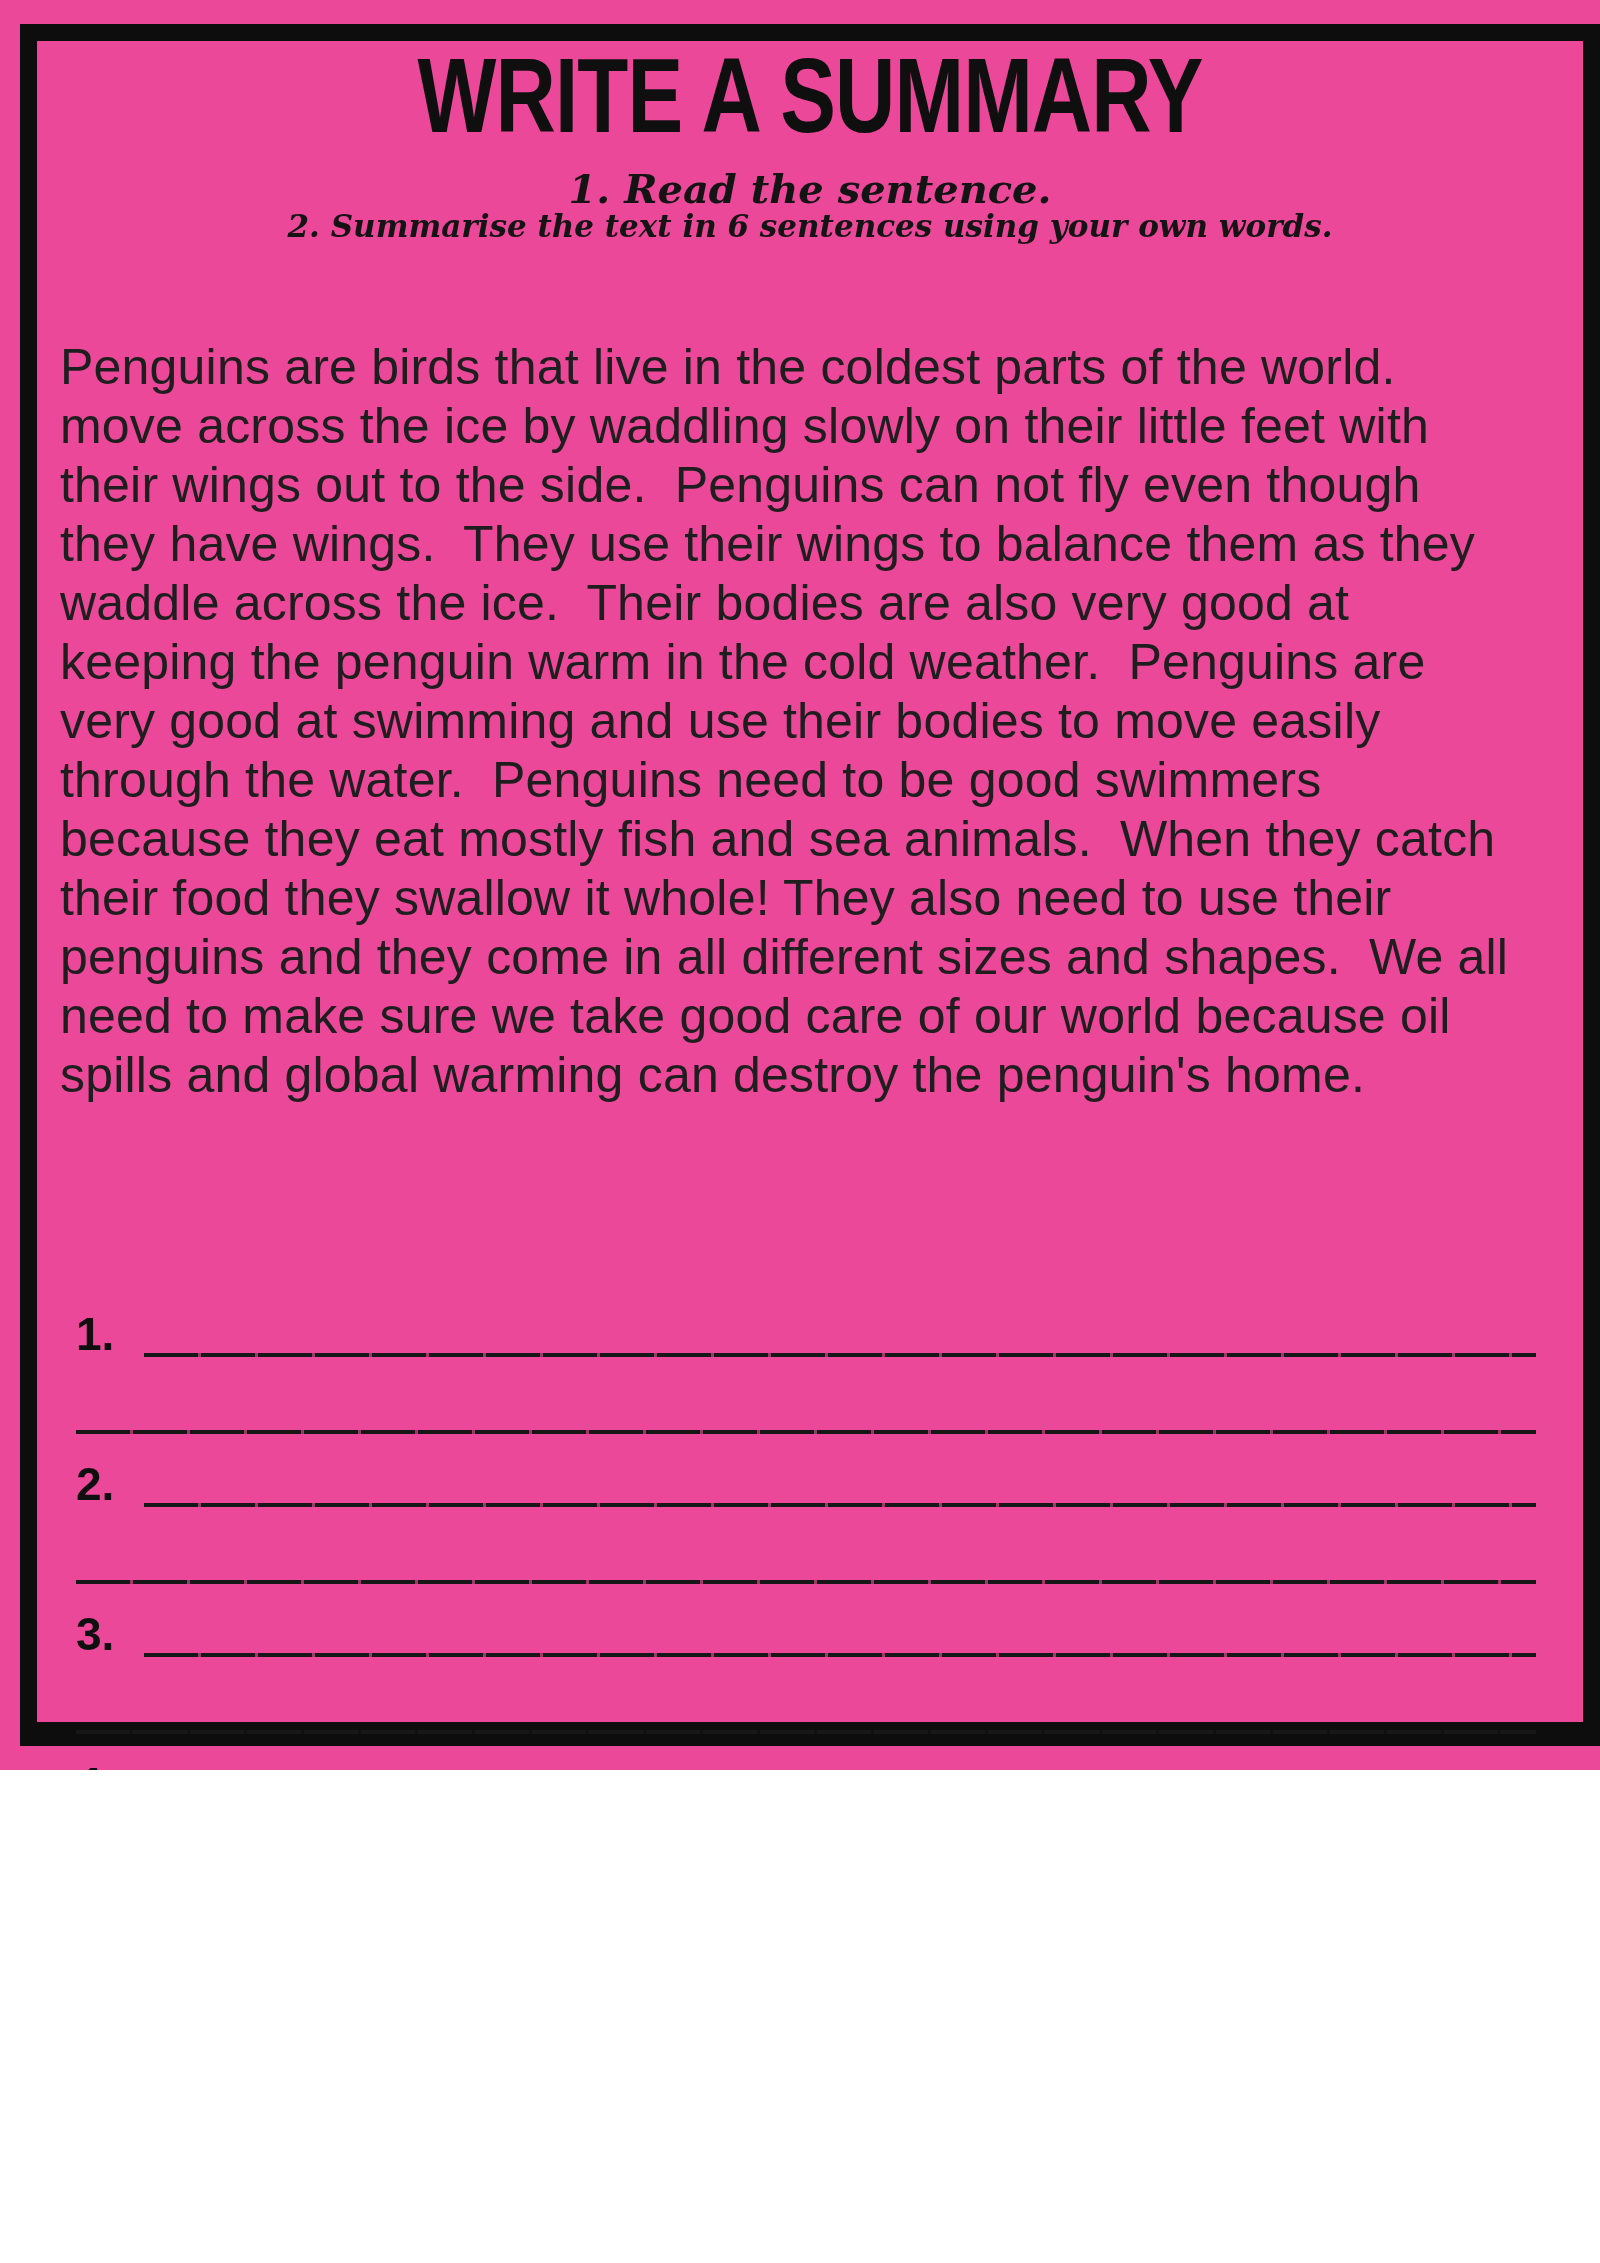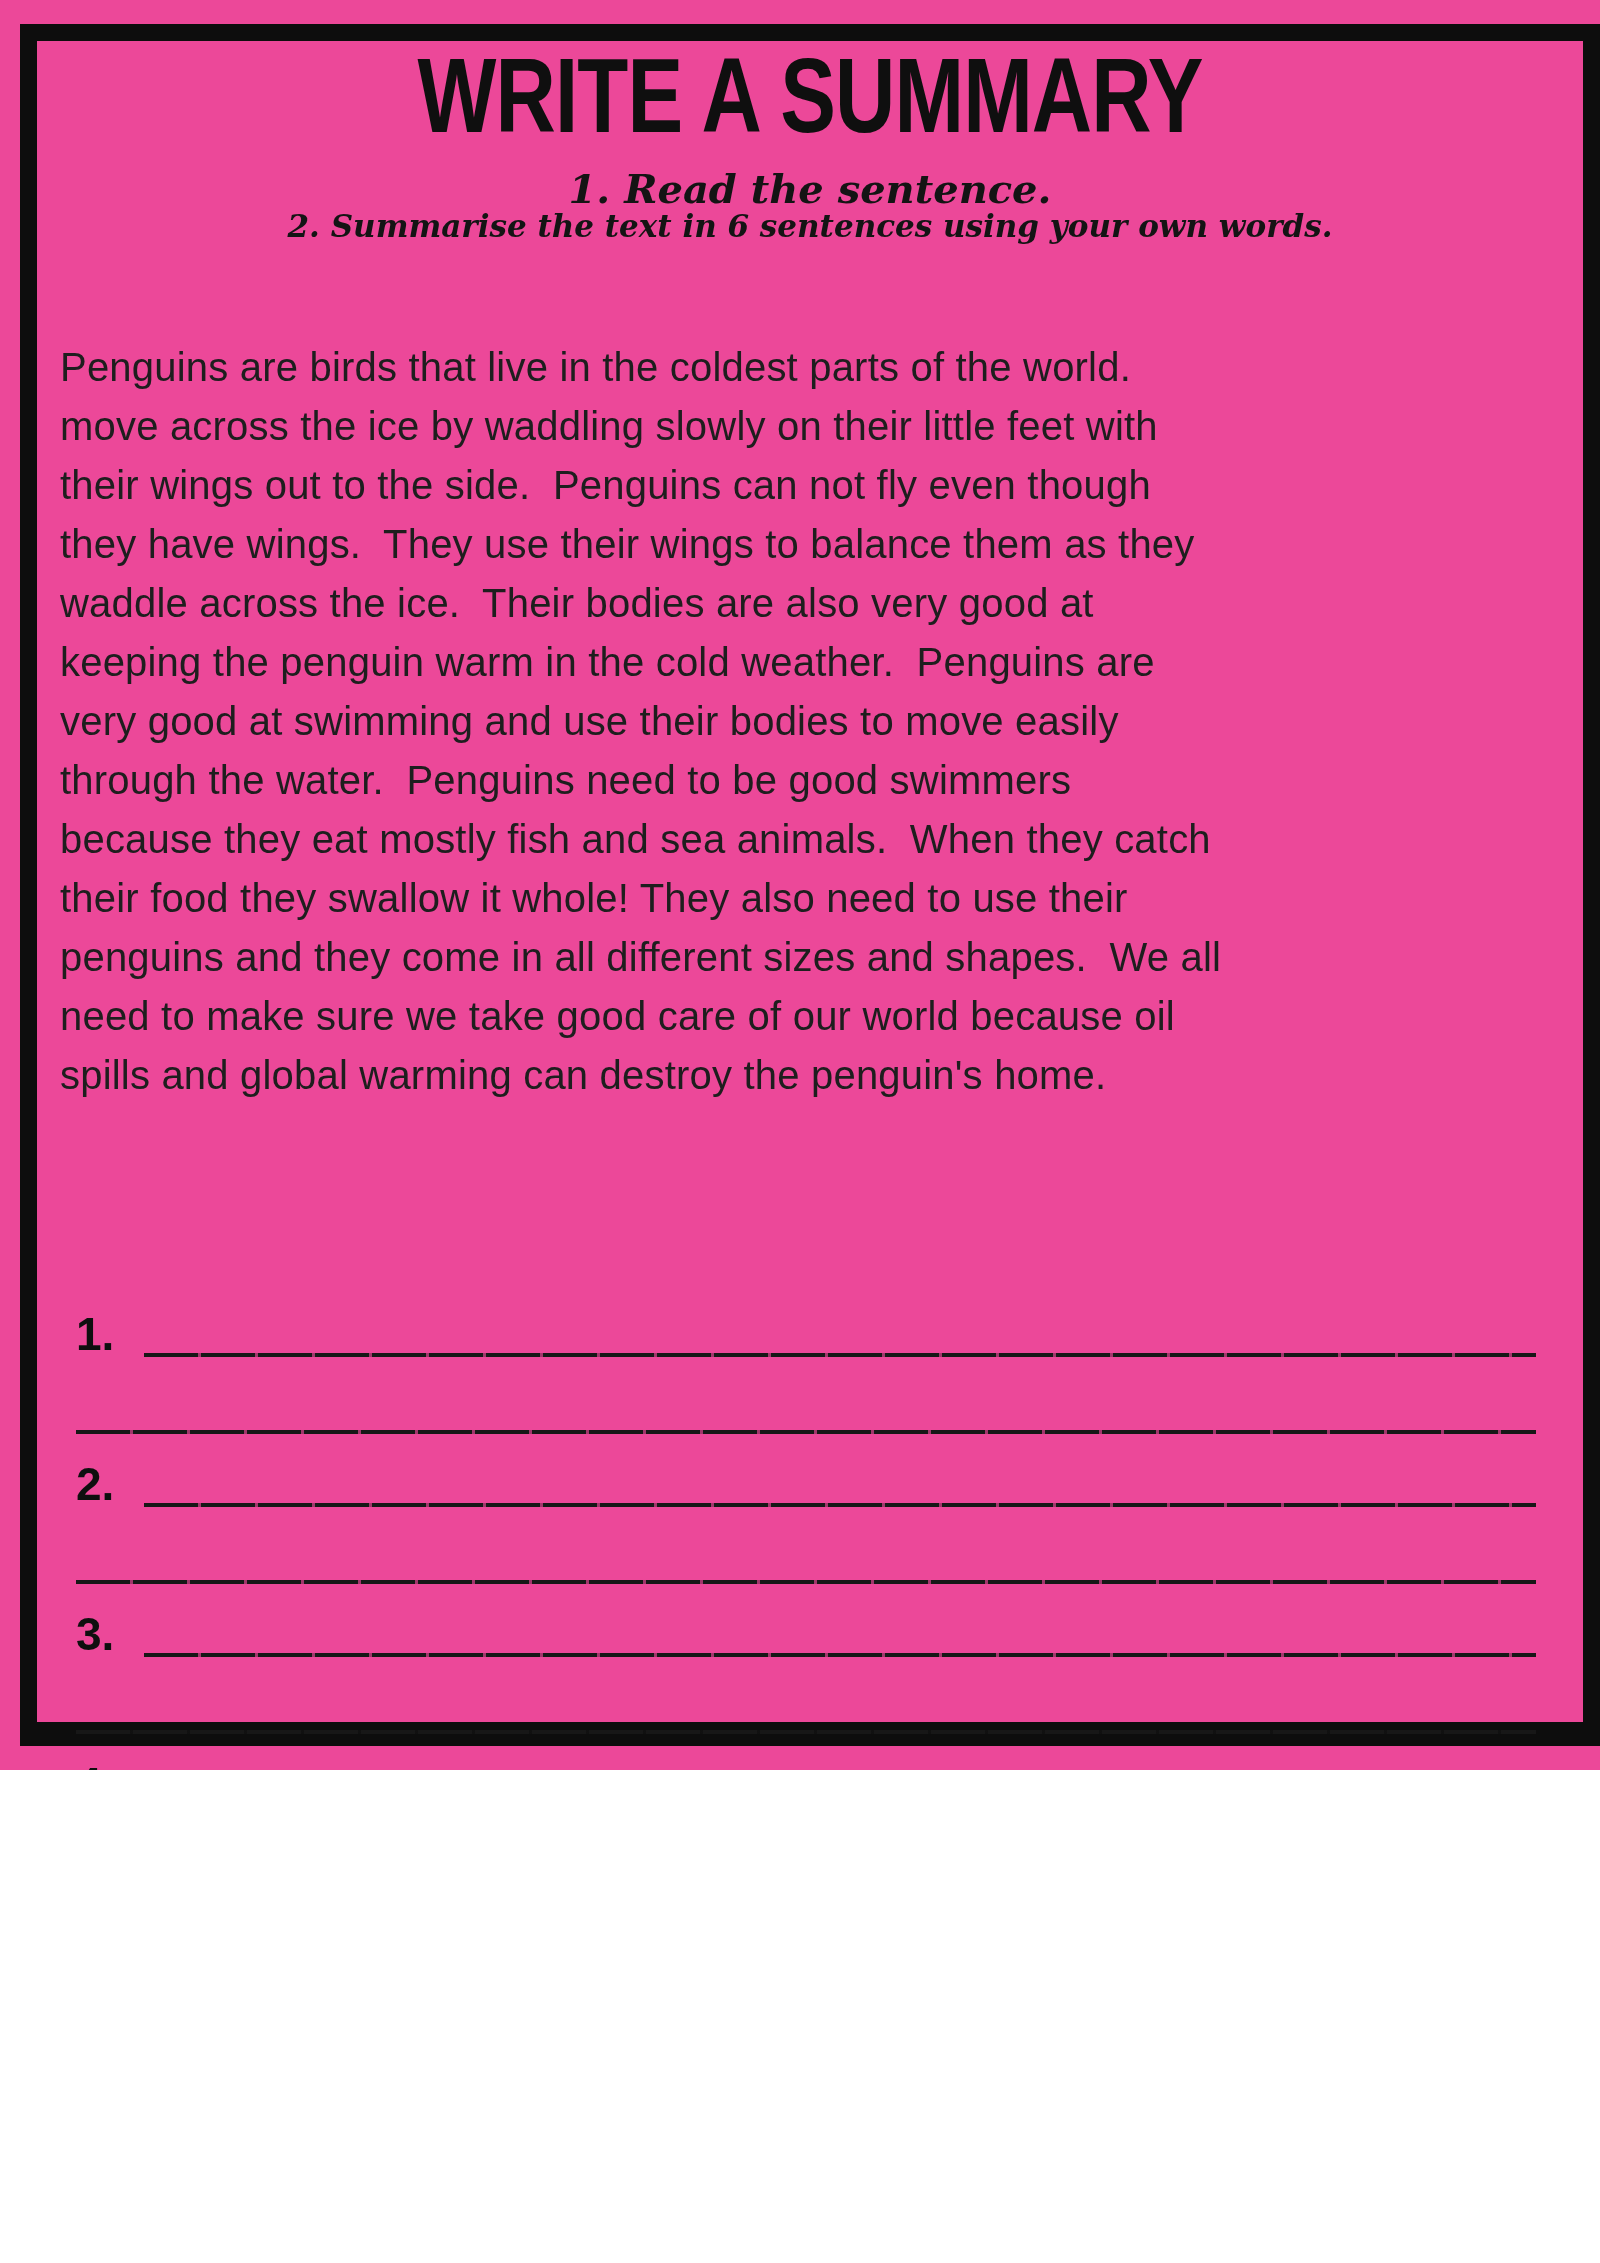--- a/index.html
+++ b/index.html
@@ -41,21 +41,21 @@
     font-style: italic;
     font-weight: 700;
     color: #141414;
     white-space: pre;
   }
   .instr-1 { top: 165px; font-size: 40px; }
   .instr-2 { top: 208px; font-size: 31px; }
   .passage {
     position: absolute;
     top: 338px; left: 60px; right: 52px;
-    font-size: 40px;
+    font-size: 50px;
     line-height: 59px;
     color: #1e1e1e;
     letter-spacing: 0.2px;
   }
   .passage-line { white-space: pre; height: 59px; }
   .answers {
     position: absolute;
     top: 1303px; left: 76px; right: 84px;
   }
   .answer-item { margin-bottom: 19px; }

